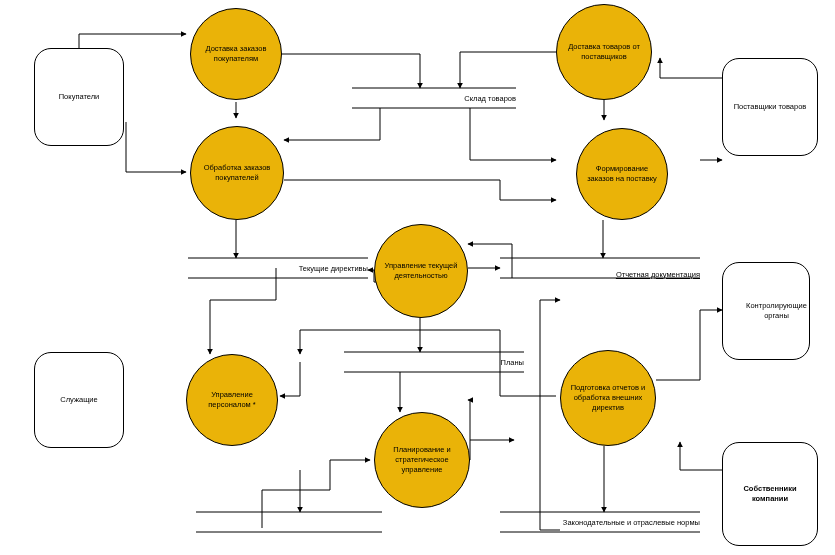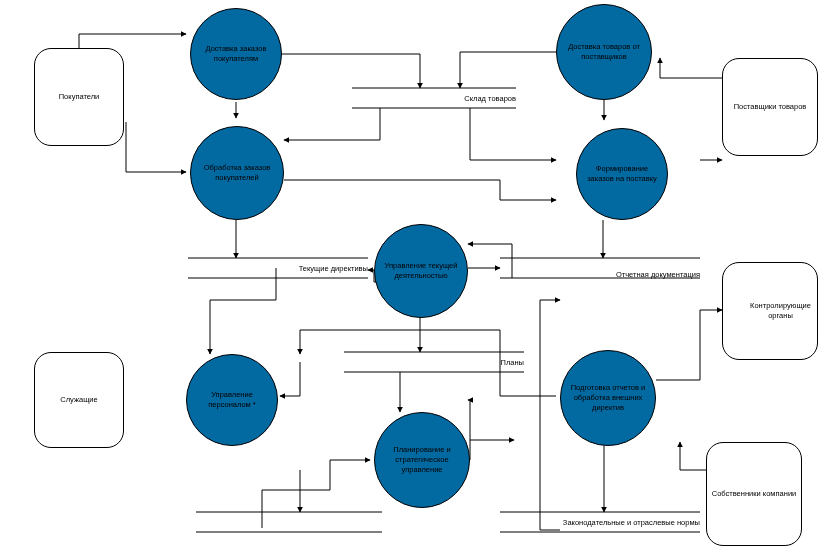--- a/index.html
+++ b/index.html
@@ -1,21 +1,21 @@
 <!DOCTYPE html>
 <html><head>
 <meta charset="utf-8">
 <style>
   html,body{margin:0;padding:0;background:#ffffff;}
   body{width:835px;height:555px;font-family:"Liberation Sans",sans-serif;color:#000;}
   #canvas{position:relative;width:835px;height:555px;overflow:hidden;}
   svg.lines{position:absolute;left:0;top:0;width:835px;height:555px;}
 
   .node{position:absolute;box-sizing:border-box;display:flex;align-items:center;justify-content:center;text-align:center;border-radius:17px;}
-  .process{border:1px solid #000;border-radius:50%;background:#0369a1;}
+  .process{border:1px solid #000;border-radius:50%;background:#eab308;}
   .process .lbl{font-size:7.5px;line-height:10px;padding:0 6px;}
   .ext{border:1px solid #000;background:#fff;}
   .ext .lbl{font-size:7.5px;line-height:10px;padding:0 4px;}
   .store{background:transparent;}
   .store .lbl{font-size:7.5px;line-height:10px;width:100%;text-align:right;}
 </style>
 </head>
 <body>
 
 <div id="canvas">
@@ -108,37 +108,37 @@
   <div class="node process" style="left:374px;top:412px;width:96px;height:96px;">
     <span class="lbl">Планирование и стратегическое управление</span>
   </div>
 
   <div class="node ext" style="left:34px;top:48px;width:90px;height:98px;">
     <span class="lbl">Покупатели</span>
   </div>
   <div class="node ext" style="left:722px;top:58px;width:96px;height:98px;">
     <span class="lbl">Поставщики товаров</span>
   </div>
-  <div class="node ext" style="left:722px;top:262px;width:96px;height:98px;padding-left:21px;">
+  <div class="node ext" style="left:722px;top:262px;width:88px;height:98px;padding-left:21px;">
     <span class="lbl">Контролирующие органы</span>
   </div>
   <div class="node ext" style="left:34px;top:352px;width:90px;height:96px;">
     <span class="lbl">Служащие</span>
   </div>
-  <div class="node ext" style="left:706px;top:442px;width:96px;height:104px;">
+  <div class="node ext" style="left:722px;top:442px;width:96px;height:104px;font-weight:bold;">
     <span class="lbl">Собственники компании</span>
   </div>
 
   <div class="node store" style="left:352px;top:89px;width:164px;height:19px;">
     <span class="lbl">Склад товаров</span>
   </div>
   <div class="node store" style="left:188px;top:259px;width:180px;height:19px;">
     <span class="lbl">Текущие директивы</span>
   </div>
-  <div class="node store" style="left:500px;top:259px;width:200px;height:31px;">
+  <div class="node store" style="left:500px;top:259px;width:200px;height:31px;text-decoration:underline;">
     <span class="lbl">Отчетная документация</span>
   </div>
   <div class="node store" style="left:344px;top:353px;width:180px;height:19px;">
     <span class="lbl">Планы</span>
   </div>
   <div class="node store" style="left:500px;top:513px;width:200px;height:19px;">
     <span class="lbl">Законодательные и отраслевые нормы</span>
   </div>
 
 </div>

